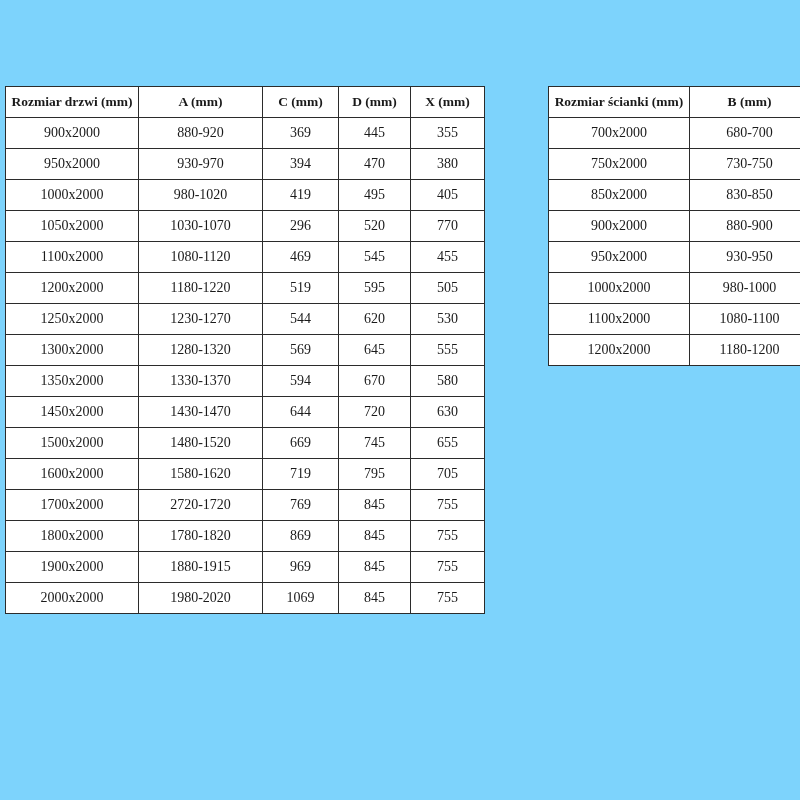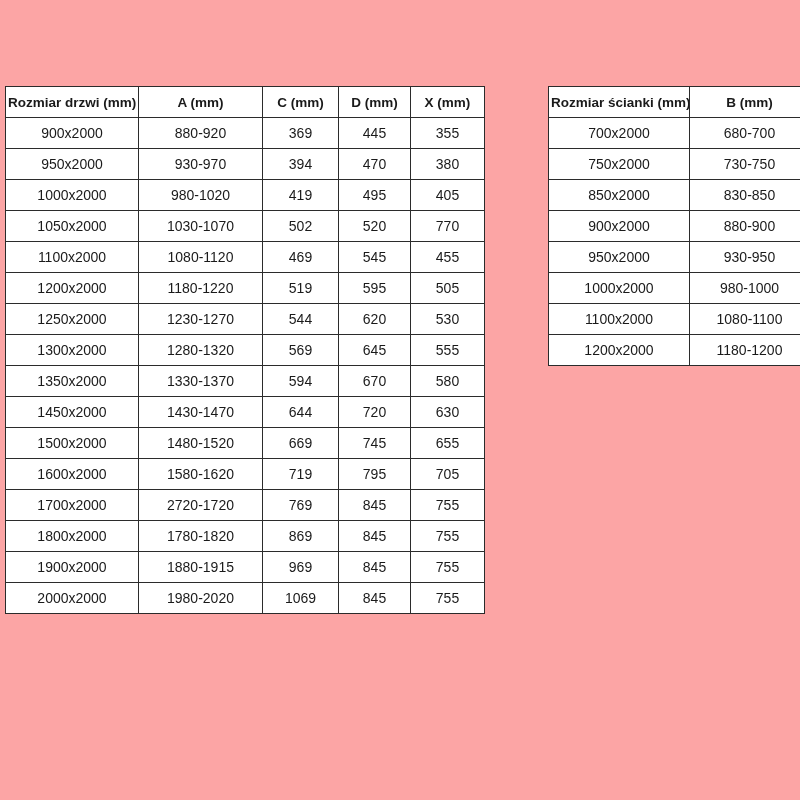--- a/index.html
+++ b/index.html
@@ -5,22 +5,23 @@
   html, body {
     margin: 0;
     padding: 0;
     background: #ffffff;
     font-family: "Liberation Sans", sans-serif;
   }
   .page {
     position: relative;
     width: 800px;
     height: 800px;
-    background: #fca5a5;
+    background: #7dd3fc;
     overflow: hidden;
+    font-family: Liberation Serif, serif;
   }
   table.spec-table {
     position: absolute;
     border-collapse: collapse;
     table-layout: fixed;
     background: #ffffff;
   }
   table.spec-table th,
   table.spec-table td {
     border: 1px solid #2b2b2b;
@@ -89,21 +90,21 @@
         <tr>
           <td>1000x2000</td>
           <td>980-1020</td>
           <td>419</td>
           <td>495</td>
           <td>405</td>
         </tr>
         <tr>
           <td>1050x2000</td>
           <td>1030-1070</td>
-          <td>502</td>
+          <td>296</td>
           <td>520</td>
           <td>770</td>
         </tr>
         <tr>
           <td>1100x2000</td>
           <td>1080-1120</td>
           <td>469</td>
           <td>545</td>
           <td>455</td>
         </tr>

